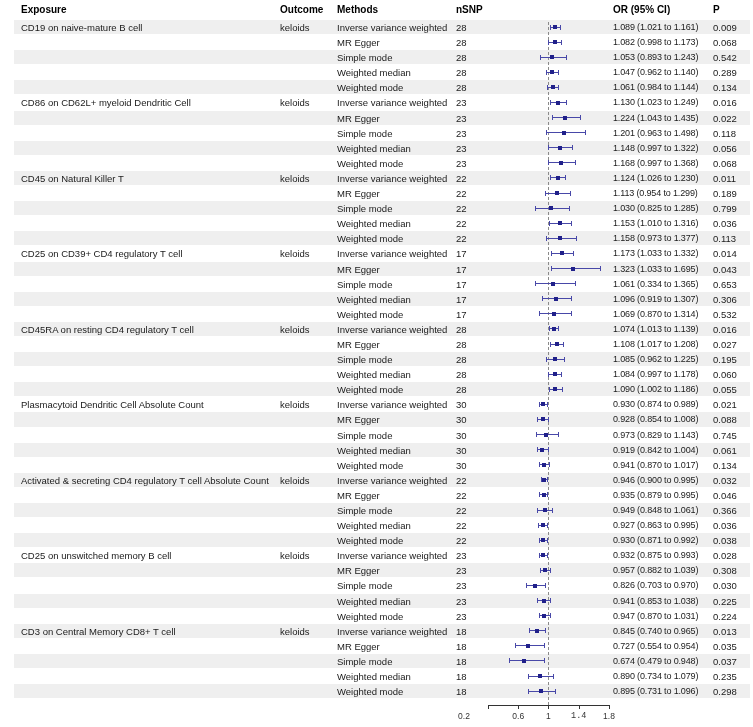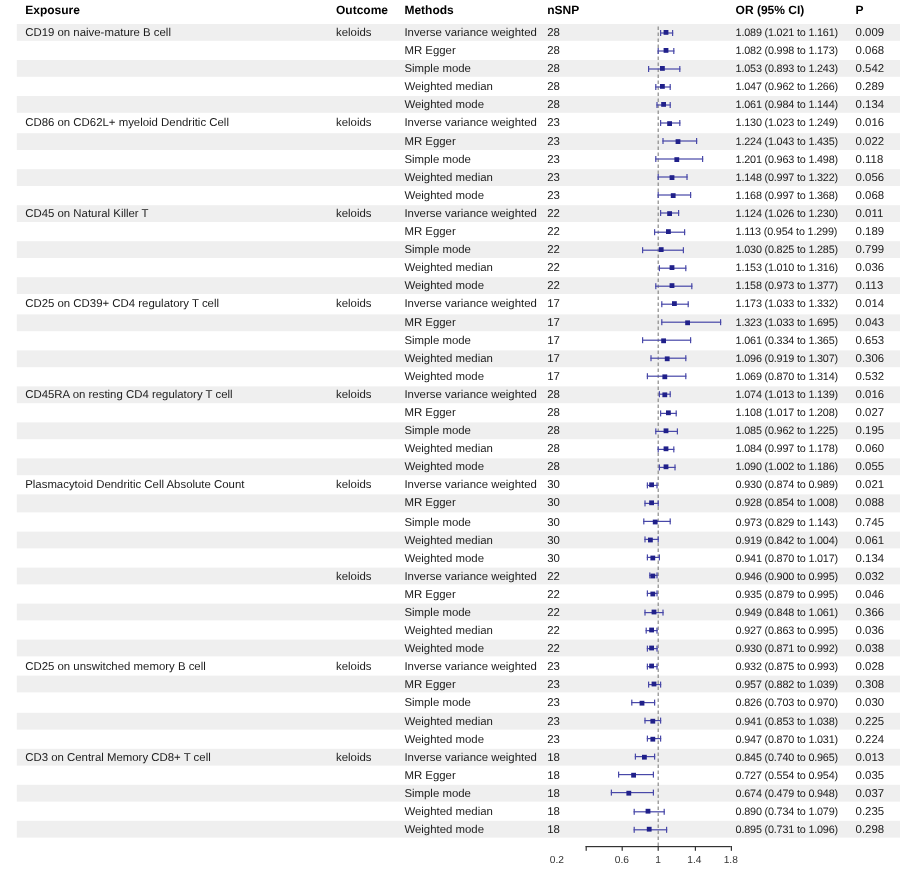--- a/index.html
+++ b/index.html
@@ -87,21 +87,21 @@
         <div class="plot">
           <div class="whisker" style="left: 60.3908px; width: 26.46px; background: rgb(72, 72, 168);"></div>
           <div class="cap" style="left: 60.3908px; background: rgb(72, 72, 168);"></div>
           <div class="cap" style="left: 85.8508px; background: rgb(72, 72, 168);"></div>
           <div class="marker" style="left: 72.4868px; background: rgb(32, 32, 138);"></div>
         </div>
       </div>
       <div class="row">
         <span class="cell c-methods">Weighted median</span>
         <span class="cell c-nsnp">28</span>
-        <span class="cell c-orci">1.047 (0.962 to 1.266)</span>
+        <span class="cell c-orci">1.047 (0.962 to 1.140)</span>
         <span class="cell c-p">0.289</span>
         <div class="plot">
           <div class="whisker" style="left: 65.6072px; width: 13.4568px; background: rgb(72, 72, 168);"></div>
           <div class="cap" style="left: 65.6072px; background: rgb(72, 72, 168);"></div>
           <div class="cap" style="left: 78.064px; background: rgb(72, 72, 168);"></div>
           <div class="marker" style="left: 72.0332px; background: rgb(32, 32, 138);"></div>
         </div>
       </div>
       <div class="row striped">
         <span class="cell c-methods">Weighted mode</span>
@@ -419,20 +419,21 @@
         <span class="cell c-orci">0.941 (0.870 to 1.017)</span>
         <span class="cell c-p">0.134</span>
         <div class="plot">
           <div class="whisker" style="left: 58.652px; width: 11.1132px; background: rgb(72, 72, 168);"></div>
           <div class="cap" style="left: 58.652px; background: rgb(72, 72, 168);"></div>
           <div class="cap" style="left: 68.7652px; background: rgb(72, 72, 168);"></div>
           <div class="marker" style="left: 64.0196px; background: rgb(32, 32, 138);"></div>
         </div>
       </div>
       <div class="row striped">
+        <span class="cell c-exposure">Activated &amp; secreting CD4 regulatory T cell Absolute Count</span>
         <span class="cell c-outcome">keloids</span>
         <span class="cell c-methods">Inverse variance weighted</span>
         <span class="cell c-nsnp">22</span>
         <span class="cell c-orci">0.946 (0.900 to 0.995)</span>
         <span class="cell c-p">0.032</span>
         <div class="plot">
           <div class="whisker" style="left: 60.92px; width: 7.182px; background: rgb(72, 72, 168);"></div>
           <div class="cap" style="left: 60.92px; background: rgb(72, 72, 168);"></div>
           <div class="cap" style="left: 67.102px; background: rgb(72, 72, 168);"></div>
           <div class="marker" style="left: 64.3976px; background: rgb(32, 32, 138);"></div>
@@ -616,17 +617,17 @@
 
   <div id="axis">
       <div class="axis-line" style="left: 488px; width: 120.96px; top: 705px; background: rgb(51, 51, 51);"></div>
       <div class="tick" style="left: 488px; top: 705px; background: rgb(51, 51, 51);"></div>
       <div class="tick-label" style="left: 464px; top: 711px; color: rgb(51, 51, 51);">0.2</div>
       <div class="tick" style="left: 518.24px; top: 705px; background: rgb(51, 51, 51);"></div>
       <div class="tick-label" style="left: 518.24px; top: 711px; color: rgb(51, 51, 51);">0.6</div>
       <div class="tick" style="left: 548.48px; top: 705px; background: rgb(51, 51, 51);"></div>
       <div class="tick-label" style="left: 548.48px; top: 711px; color: rgb(51, 51, 51);">1</div>
       <div class="tick" style="left: 578.72px; top: 705px; background: rgb(51, 51, 51);"></div>
-      <div class="tick-label" style="left: 578.72px; top: 711px; color: rgb(51, 51, 51);">1.4</div>
+      <div class="tick-label" style="left: 578.72px; top: 711px; color: rgb(51, 51, 51); font-family: Liberation Mono, monospace;">1.4</div>
       <div class="tick" style="left: 608.96px; top: 705px; background: rgb(51, 51, 51);"></div>
       <div class="tick-label" style="left: 608.96px; top: 711px; color: rgb(51, 51, 51);">1.8</div>
     </div>
 </div>
 
 </body></html>

